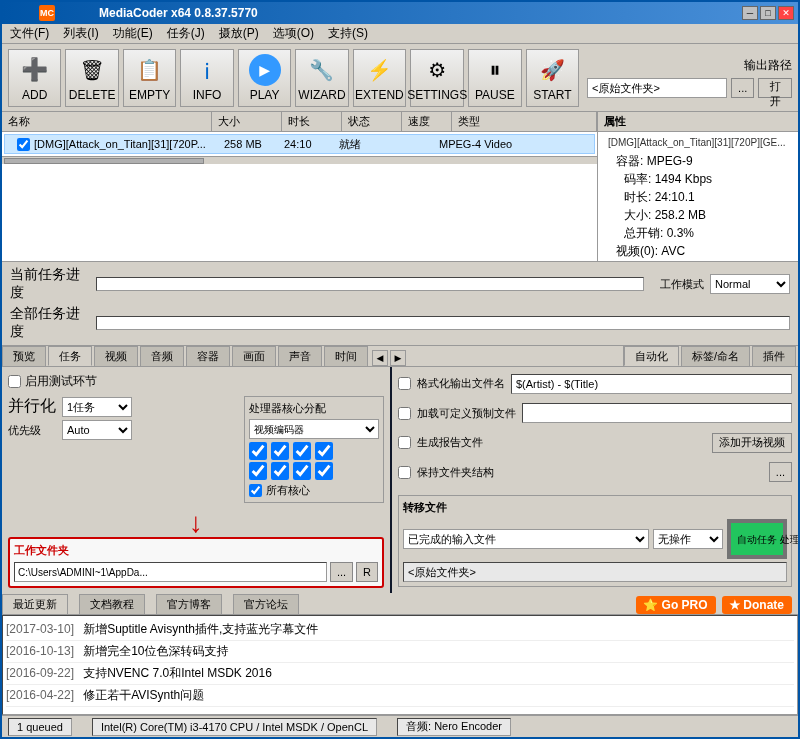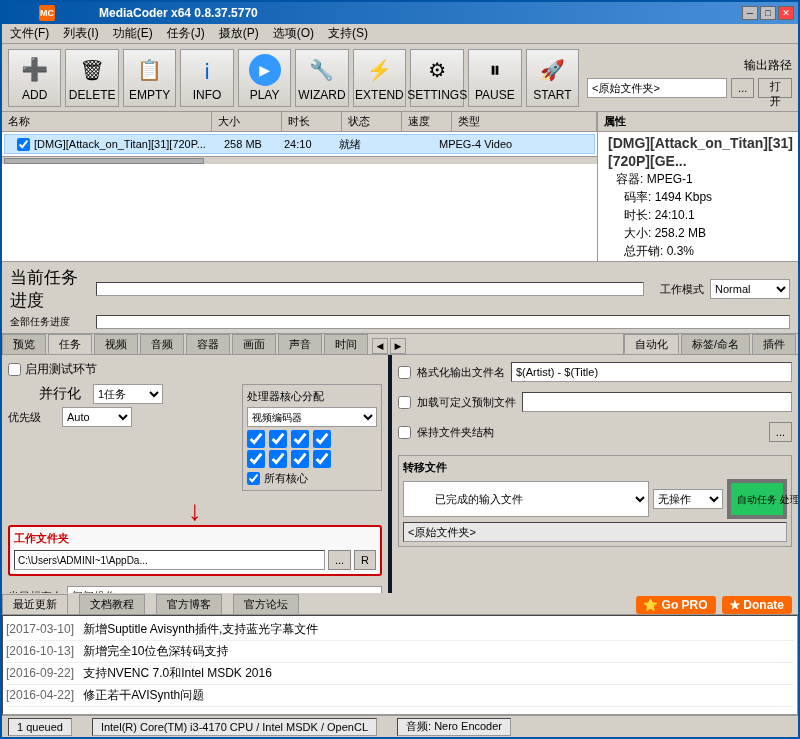--- a/index.html
+++ b/index.html
@@ -57,21 +57,21 @@
     .progress-bar-container { flex: 1; height: 14px; border: 1px inset #999; background: white; position: relative; }
     
     
     .tabs-area { flex: 1; display: flex; flex-direction: column; overflow: hidden; }
     .tab { padding: 2px 10px; border: 1px solid #999; border-bottom: none; background: #c0bdb5; cursor: pointer; font-size: 11px; margin-right: 2px; height: 20px; display: flex; align-items: center; }
     .tab.active { background: #d4d0c8; border-bottom: 1px solid #d4d0c8; z-index: 1; }
     .tab-nav-btn { width: 16px; height: 16px; background: #d4d0c8; border: 1px solid #999; display: flex; align-items: center; justify-content: center; cursor: pointer; font-size: 9px; margin-left: 2px; }
     
     
     .main-content { flex: 1; display: flex; overflow: hidden; }
-    .left-panel { width: 390px; border-right: 4px solid #0f172a; padding: 6px; display: flex; flex-direction: column; gap: 6px; overflow: hidden; }
+    .left-panel { width: 390px; border-right: 2px solid #0f172a; padding: 6px; display: flex; flex-direction: column; gap: 6px; overflow: hidden; }
     .right-panel { flex: 1; padding: 6px; display: flex; flex-direction: column; gap: 4px; }
     .checkbox-row { display: flex; align-items: center; gap: 4px; }
     
     .work-dir-section { border: 2px solid #cc0000; border-radius: 3px; padding: 4px; background: #f8f8f8; position: relative; }
     .work-dir-label { font-size: 11px; font-weight: bold; color: #cc0000; margin-bottom: 4px; }
     .work-dir-row { display: flex; align-items: center; gap: 3px; }
     .work-dir-input { flex: 1; height: 20px; border: 1px inset #999; background: white; padding: 0 3px; font-size: 10px; }
     .parallel-row { display: flex; align-items: center; gap: 6px; margin-bottom: 3px; }
     .bottom-tabs-bar { display: flex; background: #d4d0c8; height: 22px; align-items: flex-end; border-bottom: 1px solid #999; }
     .bottom-tab { padding: 2px 10px; border: 1px solid #999; border-bottom: none; background: #c0bdb5; cursor: pointer; font-size: 11px; margin-right: 11px; height: 20px; display: flex; align-items: center; }
@@ -199,44 +199,44 @@
           <span class="file-col" style="flex:1;">MPEG-4 Video</span>
         </div>
       </div>
       <div style="height: 8px; background: #d4d0c8; border-top: 1px solid #999; display: flex; align-items: center;">
         <div style="width: 200px; height: 6px; background: #b0b0b0; margin: 0 2px; border: 1px solid #888;"></div>
       </div>
     </div>
     <div class="properties-panel">
       <div class="properties-header">属性</div>
       <div class="properties-tree">
-        <div class="prop-item" style="font-size:14px; color:#333;font-weight:bold;">[DMG][Attack_on_Titan][31][720P][GE...</div>
-        <div class="prop-item indent1">容器: MPEG-1</div>
+        <div class="prop-item" style="font-size:10px; color:#333;">[DMG][Attack_on_Titan][31][720P][GE...</div>
+        <div class="prop-item indent1">容器: MPEG-9</div>
         <div class="prop-item indent2">码率: 1494 Kbps</div>
         <div class="prop-item indent2">时长: 24:10.1</div>
         <div class="prop-item indent2">大小: 258.2 MB</div>
         <div class="prop-item indent2">总开销: 0.3%</div>
         <div class="prop-item indent1">视频(0): AVC</div>
         <div class="prop-item indent2">编码器: avc1</div>
 
       </div>
     </div>
   </div>
 
   <div class="progress-section">
     <div style="display:flex; align-items:center; gap:6px;">
-      <span style="width:80px;font-size:17px;">当前任务进度</span>
+      <span style="width:80px;font-size:14px;">当前任务进度</span>
       <div class="progress-bar-container"></div>
       <span style="font-size:11px;margin-left:10px;">工作模式</span>
       <select style="width:80px;">
         <option>Normal</option>
       </select>
     </div>
     <div style="display:flex; align-items:center; gap:6px;">
-      <span style="width:80px;font-size:10px;">全部任务进度</span>
+      <span style="width:80px;font-size:14px;">全部任务进度</span>
       <div class="progress-bar-container"></div>
     </div>
   </div>
 
   <div class="tabs-area">
     <div style="display:flex; border-bottom: 1px solid #999; background: #d4d0c8; flex-shrink:0;align-items:flex-end;">
 
       <div style="display:flex; align-items: flex-end; flex: 1;">
         <div class="tab">预览</div>
         <div class="tab active">任务</div>
@@ -262,21 +262,21 @@
       <div class="left-panel">
         <div class="checkbox-row">
           <input type="checkbox" style="">
           <label>启用测试环节</label>
         </div>
 
         <div style="display:flex; gap: 6px; align-items: flex-start;">
 
           <div style="flex:1;">
             <div class="parallel-row">
-              <span style="font-size:14px;width:48px;margin-left:31px;">并行化</span>
+              <span style="font-size:16px;width:48px;">并行化</span>
               <select style="width:70px; height:20px; font-size:11px;">
                 <option>1任务</option>
               </select>
             </div>
             <div class="parallel-row">
               <span style="font-size:11px;width:48px;">优先级</span>
               <select style="width:70px; height:20px; font-size:11px;">
                 <option>Auto</option>
               </select>
             </div>
@@ -335,28 +335,33 @@
           <label style="font-size:11px;">格式化输出文件名</label>
           <input type="text" style="flex: 1 1 0%; height: 20px; border: 1px inset rgb(153, 153, 153); background: white; font-size: 11px; padding: 0px 4px;" value="$(Artist) - $(Title)">
         </div>
         <div class="right-form-row">
           <input type="checkbox" style="">
           <label style="font-size:11px;">加载可定义预制文件</label>
           <input type="text" style="flex: 1 1 0%; height: 20px; border: 1px inset rgb(153, 153, 153); background: white; font-size: 11px;">
         </div>
         <div class="right-form-row">
           <input type="checkbox" style="">
+          <label style="font-size:11px;">生成报告文件</label>
+          <button class="btn-small" style="margin-left:auto; font-size:11px;">添加开场视频</button>
+        </div>
+        <div class="right-form-row">
+          <input type="checkbox" style="">
           <label style="font-size:11px;">保持文件夹结构</label>
           <button class="btn-small" style="margin-left:auto;">...</button>
         </div>
 
         <div class="transfer-section">
           <div style="font-size:11px; font-weight:bold; margin-bottom:4px;">转移文件</div>
           <div style="display:flex; gap:4px; align-items:center; margin-bottom:3px;">
-            <select style="flex:1; height:36px; font-size:11px;padding-left:27px;">
+            <select style="flex:1; height:20px; font-size:11px;">
               <option>已完成的输入文件</option>
             </select>
             <select style="width:70px; height:20px; font-size:11px;">
               <option>无操作</option>
             </select>
             <button class="auto-process-btn" style="width:60px; height:40px; font-size:10px; line-height:1.3;">自动任务
 处理</button>
           </div>
           <div style="display:flex; gap:4px; align-items:center;">
             <input type="text" style="flex: 1 1 0%; height: 20px; border: 1px inset rgb(153, 153, 153); background: rgb(232, 232, 232); font-size: 11px; padding: 0px 4px;" value="&lt;原始文件夹&gt;">

